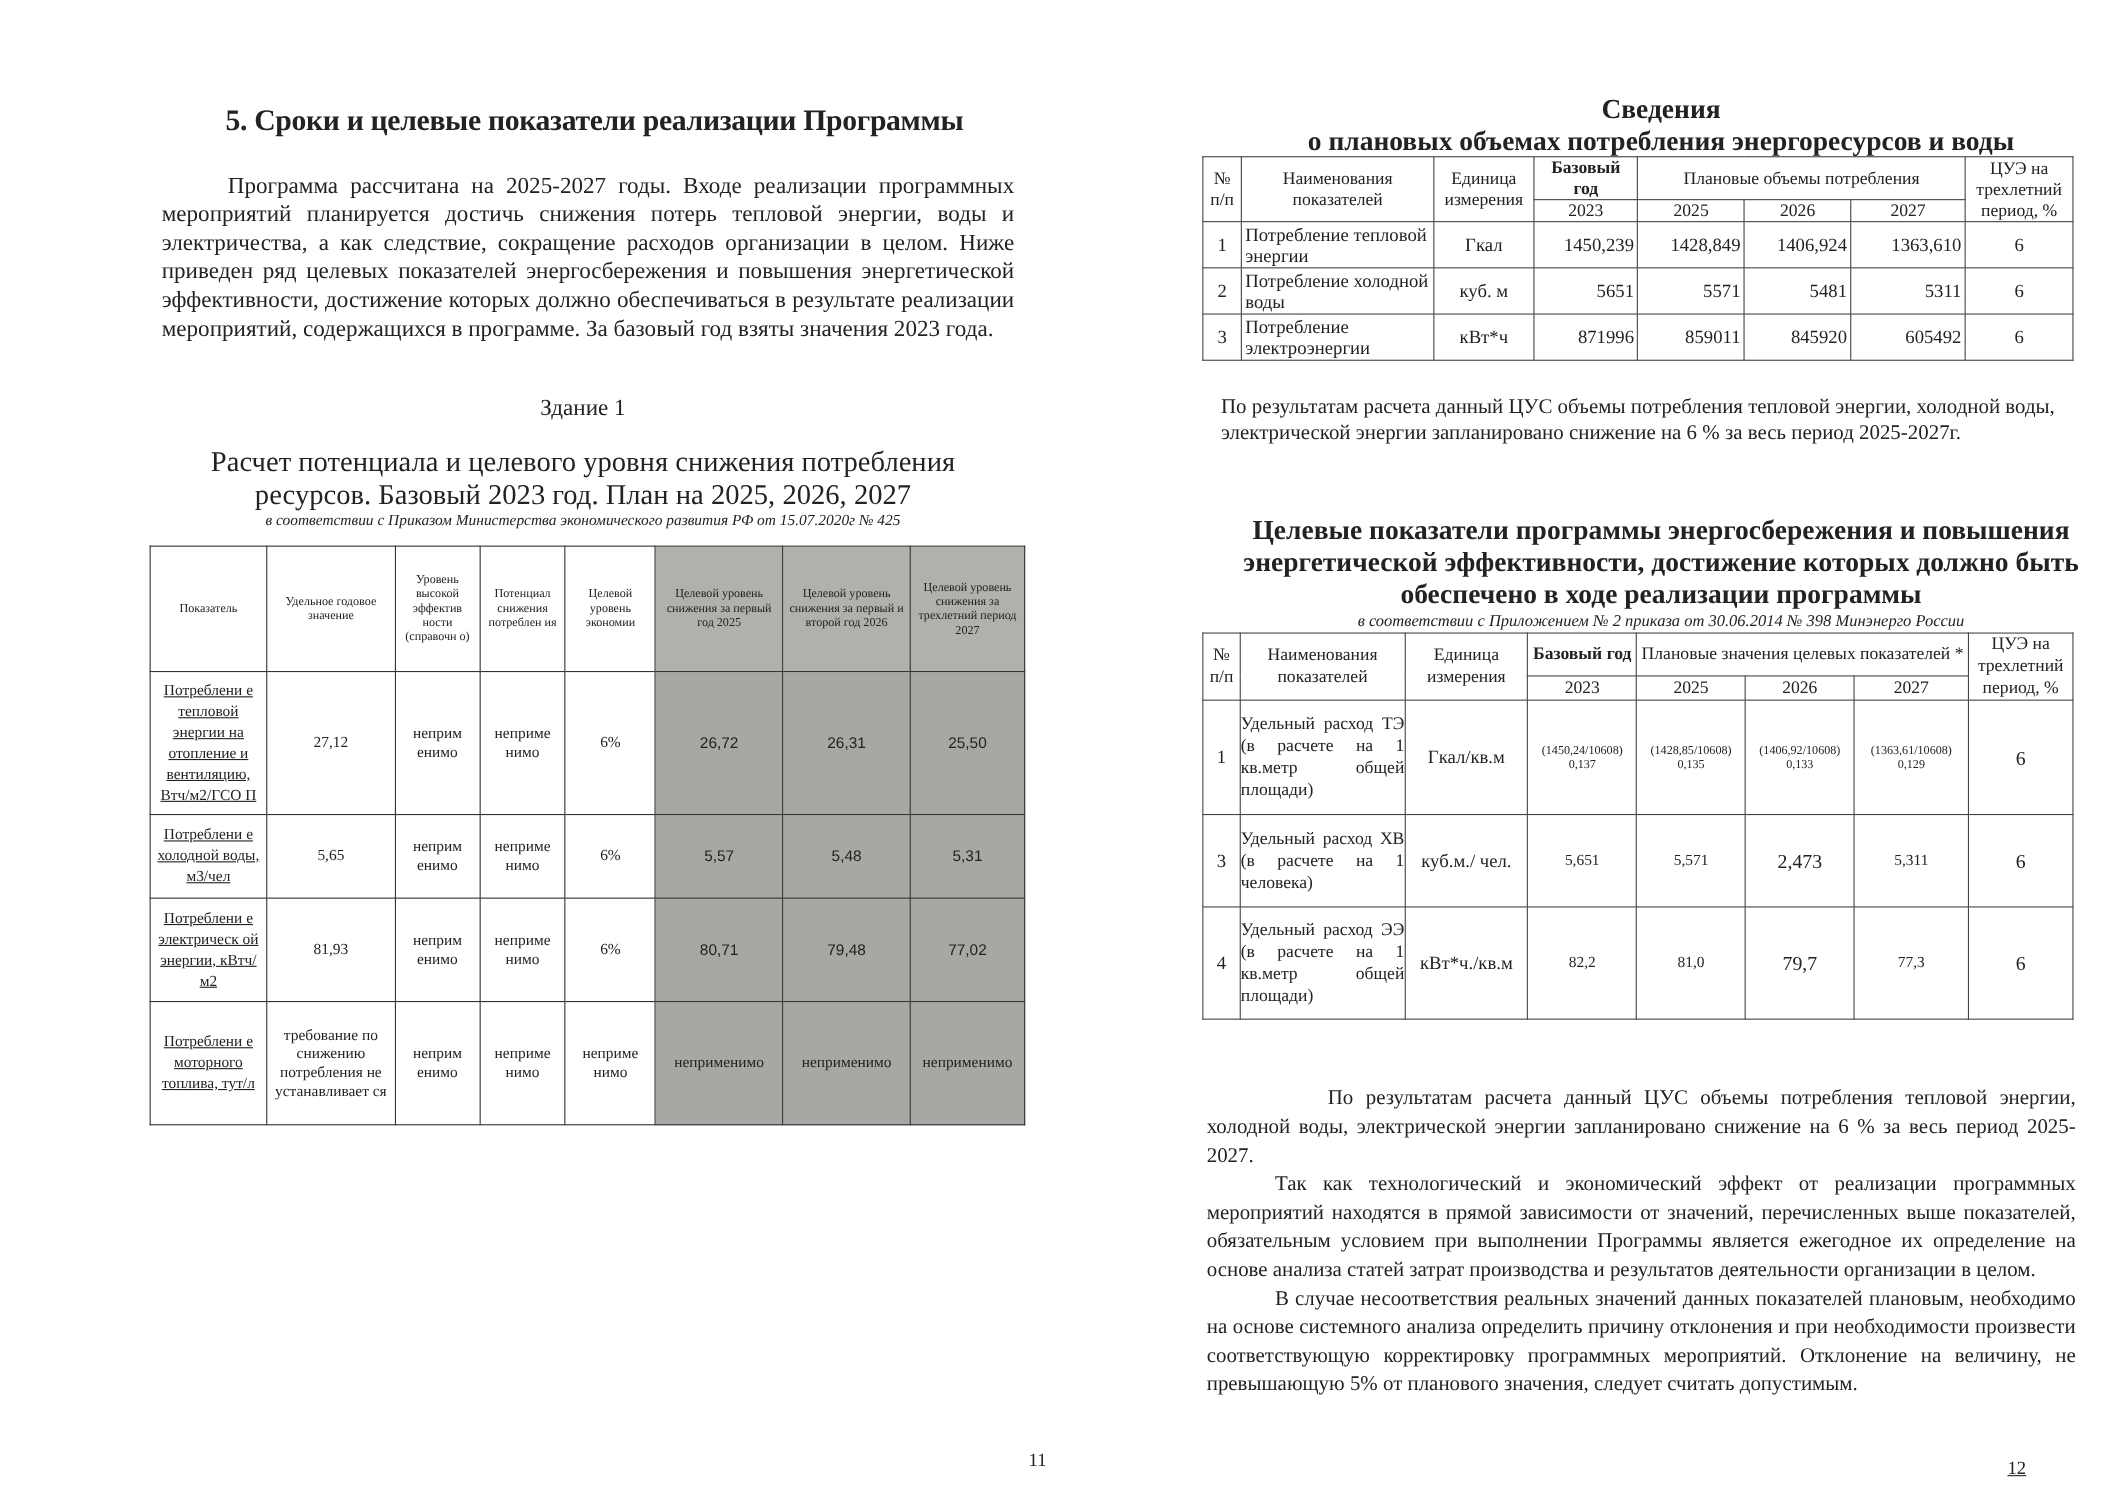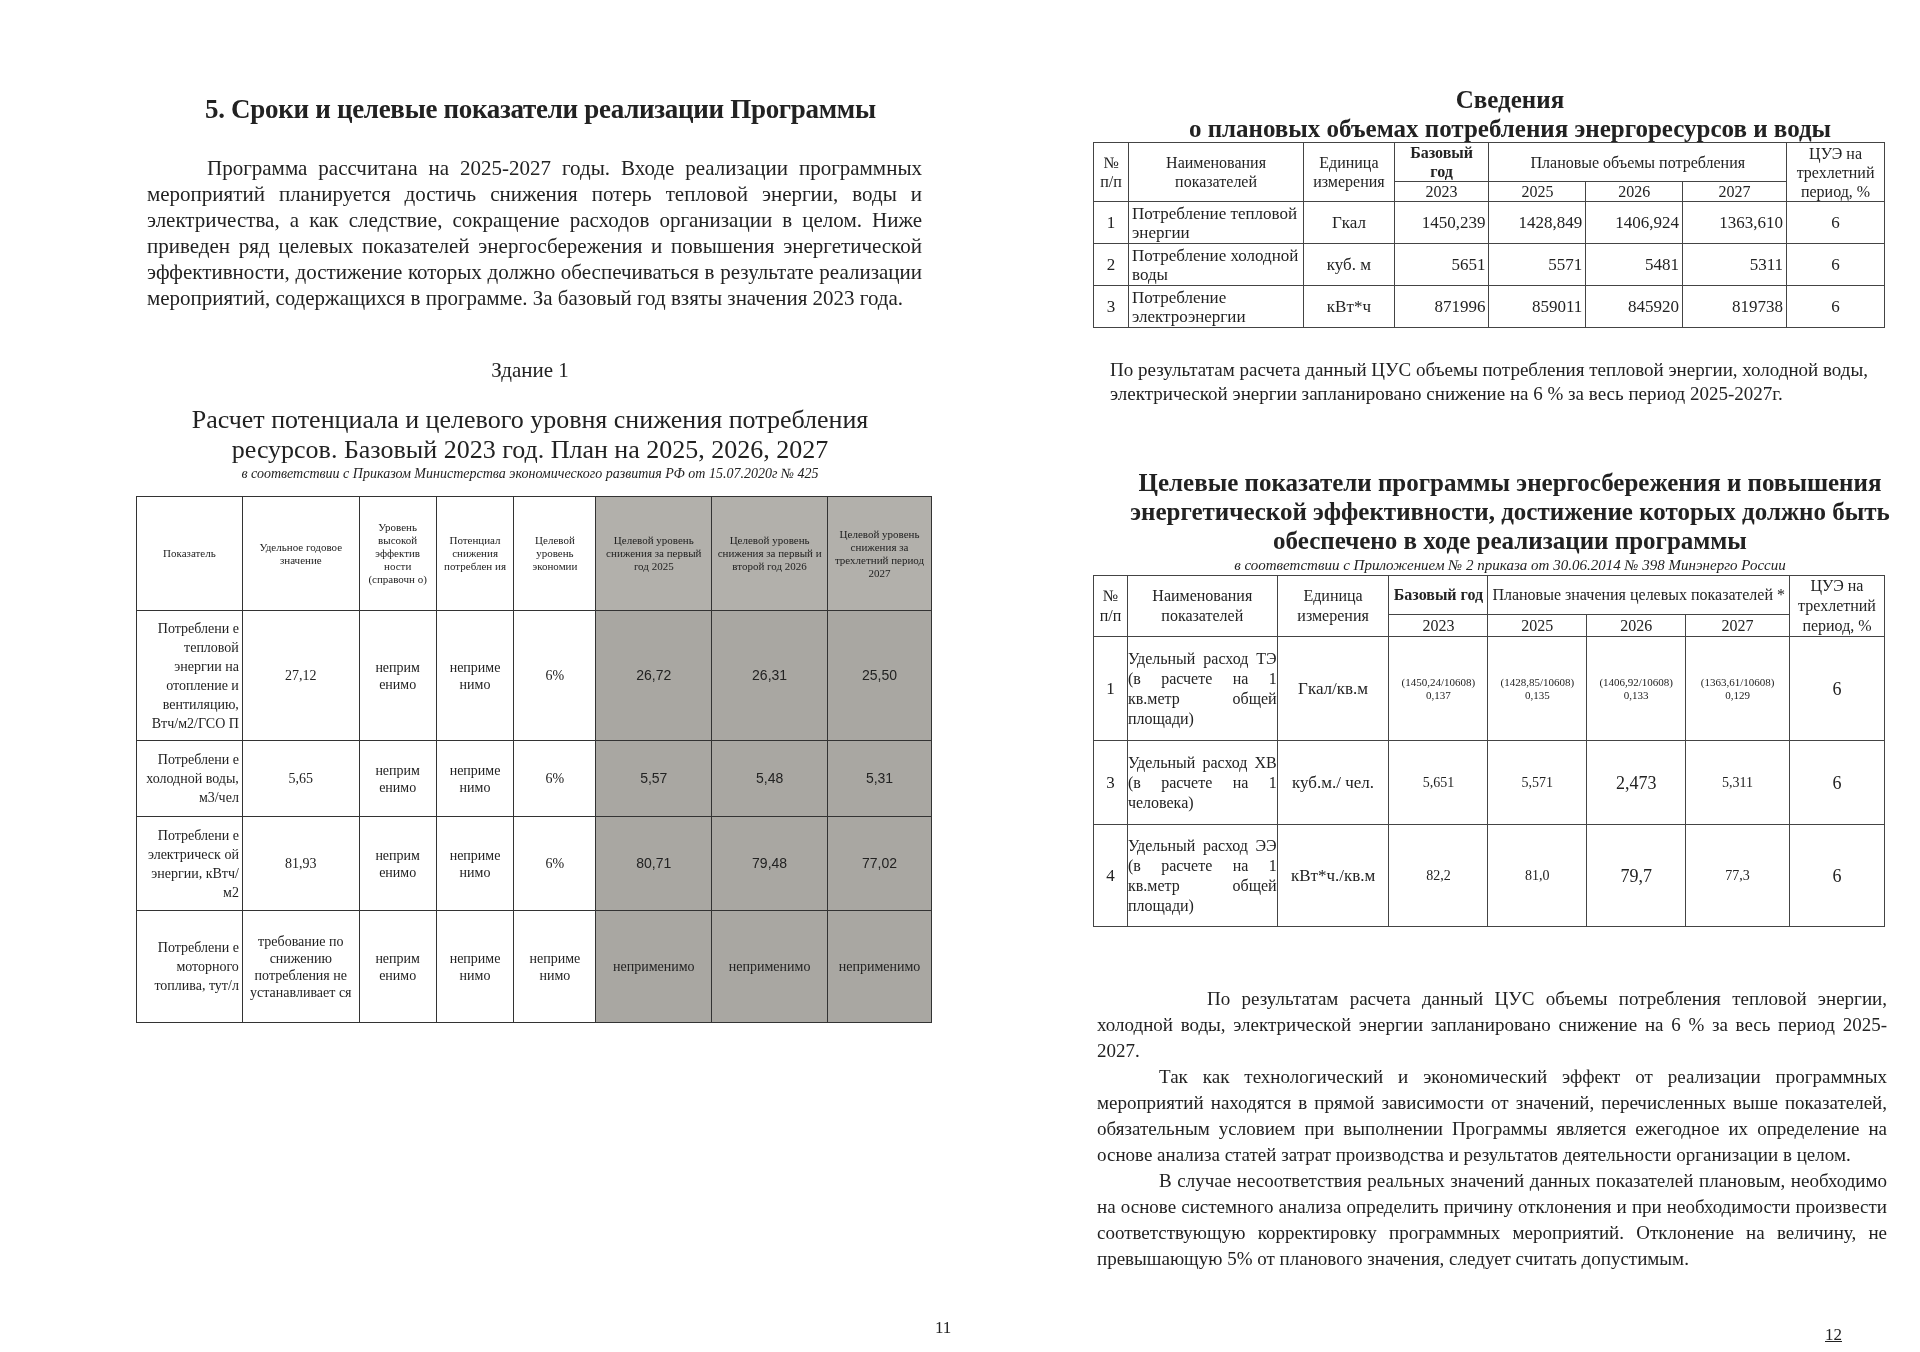--- a/index.html
+++ b/index.html
@@ -16,21 +16,21 @@
   .l-building { position: absolute; left: 0; width: 1060px; top: 358px; text-align: center; font-size: 21px; }
   .l-title { position: absolute; left: 140px; width: 780px; top: 405px; text-align: center; font-size: 26px; line-height: 30px; }
   .l-subtitle { position: absolute; left: 140px; width: 780px; top: 466px; text-align: center; font-size: 14px; font-style: italic; }
 
   table { border-collapse: collapse; }
   .t-left { position: absolute; left: 136px; top: 496px; width: 796px; font-size: 14px; }
   .t-left td, .t-left th { border: 1.5px solid #333; text-align: center; vertical-align: middle; font-weight: normal; line-height: 17px; padding: 2px 3px; }
   .t-left th { font-size: 11px; line-height: 13px; }
   .t-left .shade { background: #a9a7a2; }
   .t-left .shade-h { background: #b2b0ab; }
-  .t-left td.name { text-align: right; font-size: 14px; line-height: 19px; }
+  .t-left td.name { text-align: center; font-size: 14px; line-height: 19px; text-decoration: underline; }
   .t-left td.val { font-family: "Liberation Sans", sans-serif; font-size: 14px; }
 
   .l-pagenum { position: absolute; left: 900px; top: 1318px; font-size: 17px; margin-left: 35px; }
 
   
   .r-title1 { position: absolute; left: 130px; width: 840px; top: 85px; text-align: center; font-size: 25px; font-weight: bold; line-height: 29px; }
   .t-r1 { position: absolute; left: 133px; top: 142px; width: 792px; font-size: 17px; }
   .t-r1 td, .t-r1 th { border: 1.3px solid #444; padding: 0 3px; vertical-align: middle; font-weight: normal; line-height: 19px; }
   .t-r1 th { text-align: center; font-size: 16px; }
   .bold { font-weight: bold !important; margin-left: 48px; }
@@ -187,21 +187,21 @@
       <td class="num">5311</td>
       <td class="ctr">6</td>
     </tr>
     <tr style="height:42px">
       <td class="ctr">3</td>
       <td class="lft">Потребление электроэнергии</td>
       <td class="ctr">кВт*ч</td>
       <td class="num">871996</td>
       <td class="num">859011</td>
       <td class="num">845920</td>
-      <td class="num">819738</td>
+      <td class="num">605492</td>
       <td class="ctr">6</td>
     </tr>
   </tbody>
     </table>
 
   <p class="r-p1">По результатам расчета данный ЦУС объемы потребления тепловой энергии, холодной воды, электрической энергии запланировано снижение на 6 % за весь период 2025-2027г.</p>
 
   <div class="r-title2">Целевые показатели программы энергосбережения и повышения энергетической эффективности, достижение которых должно быть обеспечено в ходе реализации программы</div>
   <div class="r-subtitle2">в соответствии с Приложением № 2 приказа от 30.06.2014 № 398 Минэнерго России</div>
 

